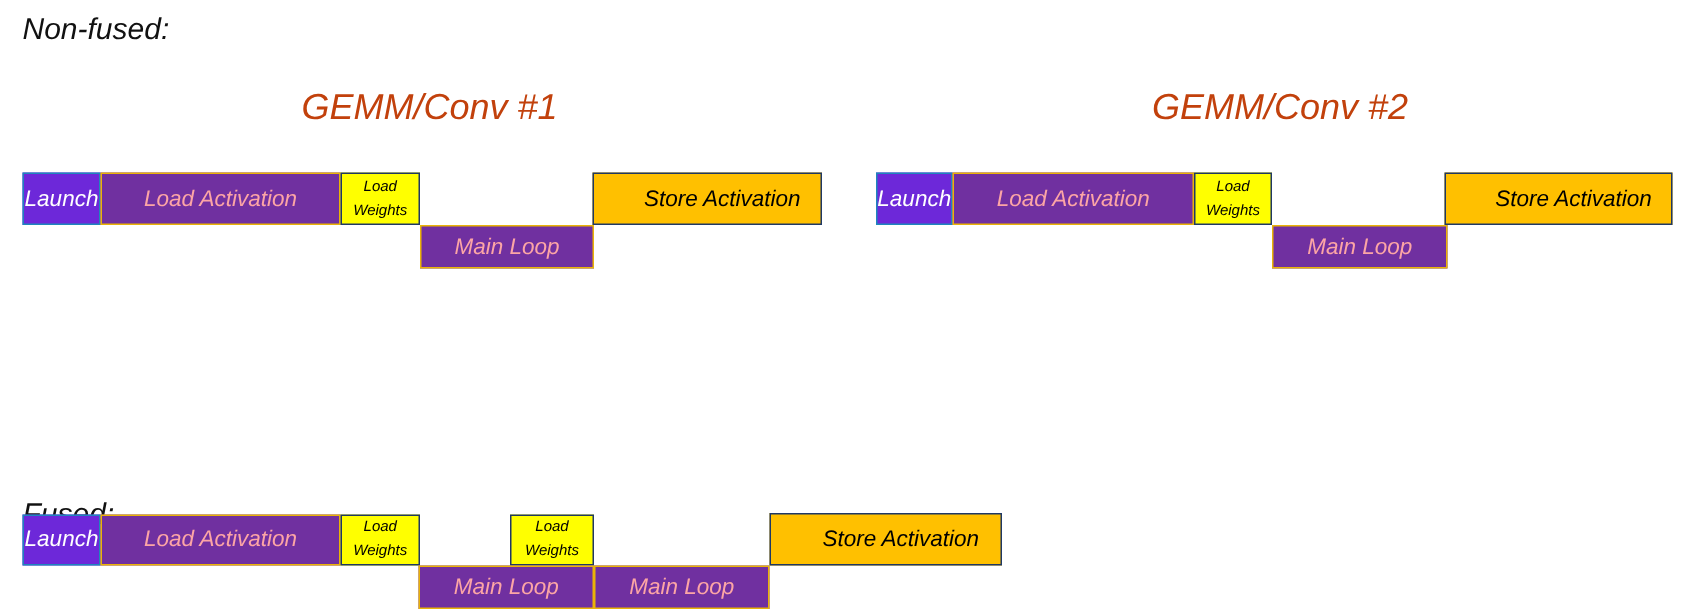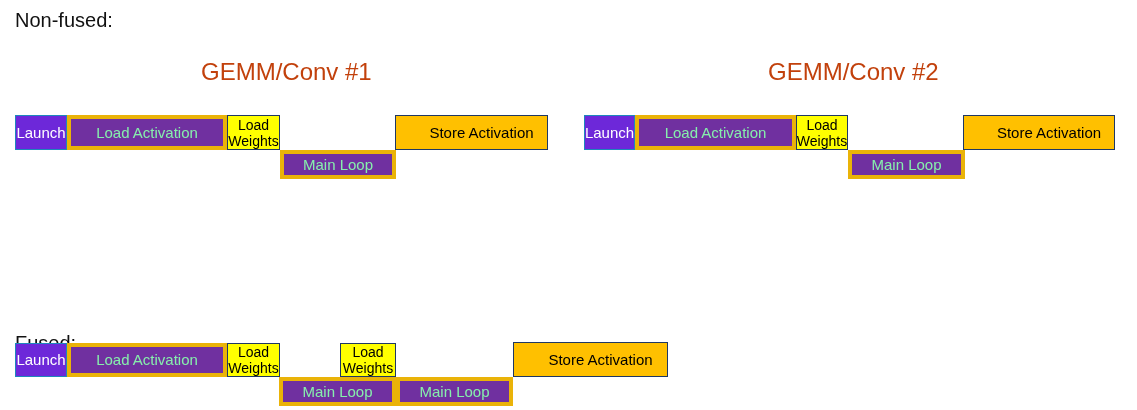--- a/index.html
+++ b/index.html
@@ -9,20 +9,21 @@
     width: 1137px;
     height: 410px;
     font-family: "Liberation Sans", sans-serif;
     overflow: hidden;
   }
   .canvas {
     position: relative;
     width: 902px;
     height: 410px;
     background: #ffffff;
+    font-style: italic;
   }
   .section-label {
     position: absolute;
     font-size: 20px;
     color: #111111;
     white-space: nowrap;
   }
   .group-title {
     position: absolute;
     font-size: 24px;
@@ -33,23 +34,23 @@
     position: absolute;
     box-sizing: border-box;
     display: flex;
     align-items: center;
     justify-content: center;
     text-align: center;
     font-size: 15px;
     line-height: 16px;
     white-space: nowrap;
   }
-  .box.wrap { white-space: normal; font-size: 14px; }
+  .box.wrap { white-space: normal; font-size: 10px; }
   .cyan   { background: #6d28d9; border: 1px solid #1e86bd; color: #ffffff; }
-  .purple { background: #7030A0; border: 4px solid #eab308; color: #86efac; }
+  .purple { background: #7030A0; border: 1px solid #eab308; color: #fca5a5; }
   .yellow { background: #FFFF00; border: 1px solid #1F3864; color: #000000; }
   .orange { background: #FFC000; border: 1px solid #1F3864; color: #000000; padding-left: 20px; }
 </style>
 </head>
 <body>
 
 <div class="canvas">
 
   <div class="section-label" style="left:15px; top:9px;">Non-fused:</div>
 

